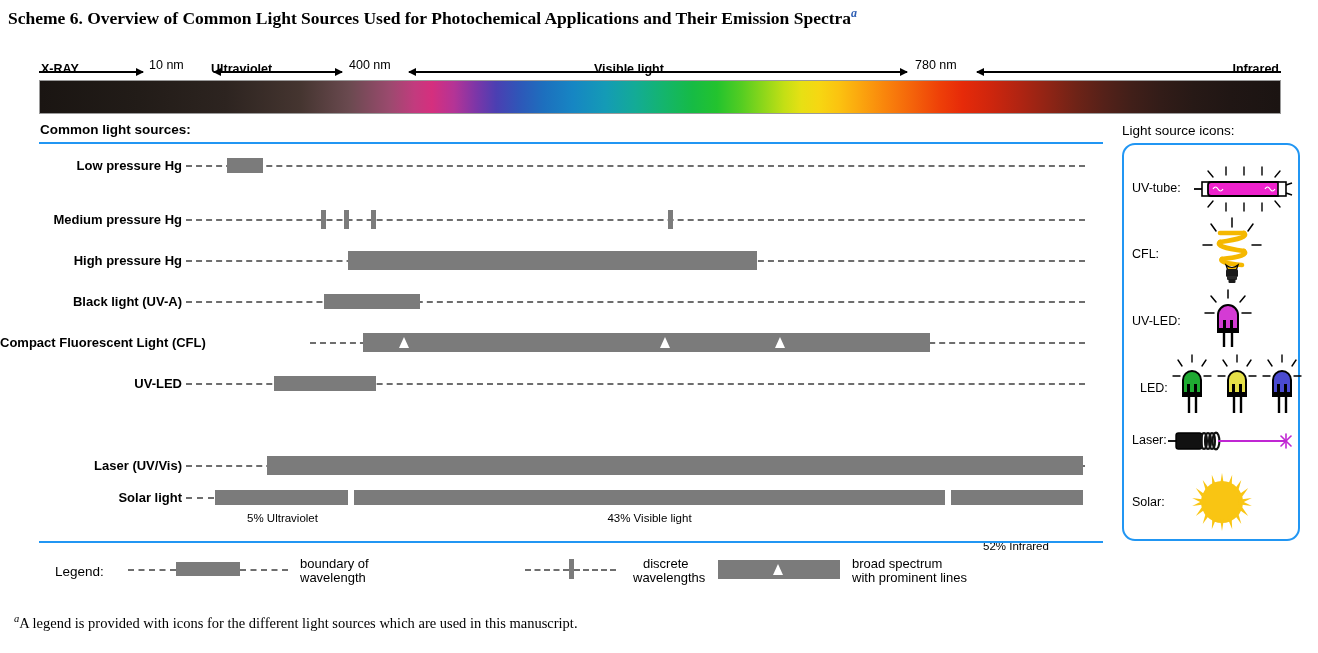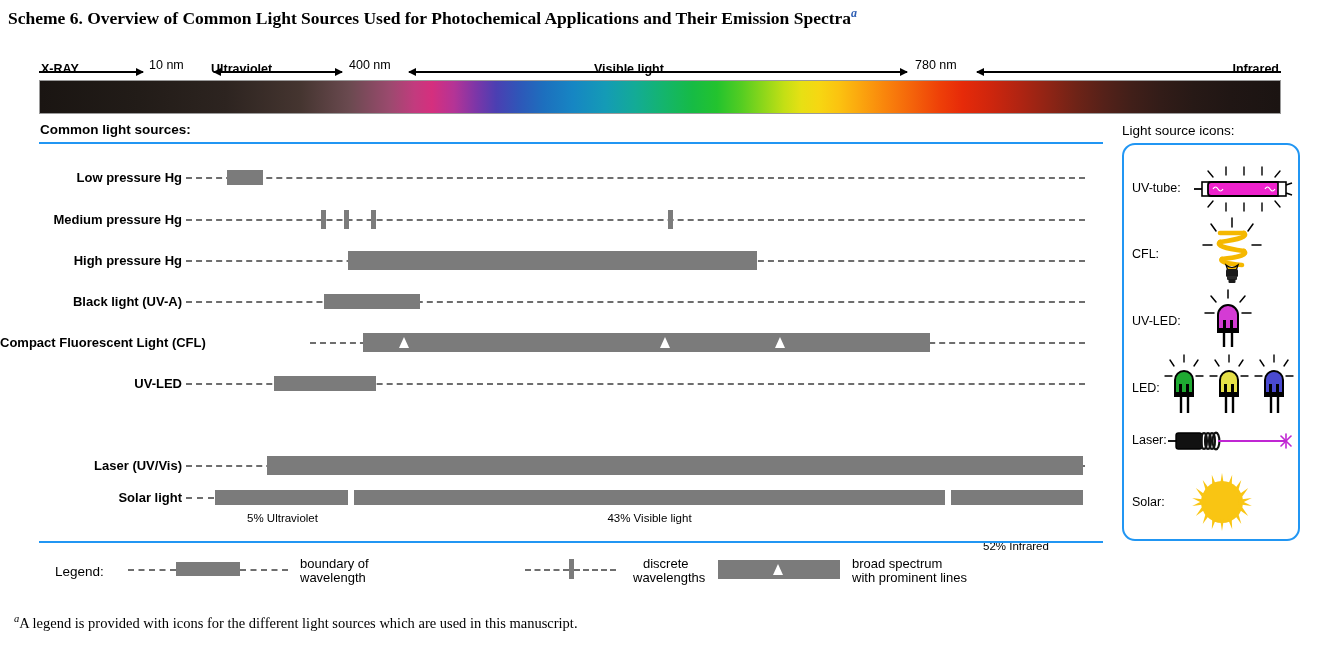--- a/index.html
+++ b/index.html
@@ -208,21 +208,21 @@
   </div>
 </div>
 
 <div id="spectrum-bar"></div>
 
 <div class="section-header" style="left:40px; top:122px;font-weight:bold;">Common light sources:</div>
 <div class="rule-blue" style="left:39px; top:142px; width:1064px;"></div>
 
 <div id="sources">
 
-  <div class="src-row" style="top:168px;">
+  <div class="src-row" style="top:156px;">
     <div class="src-label">Low pressure Hg</div>
     <div class="dash-line" style="right:25px;"></div>
     <div class="bar" style="left:227px; width:36px;"></div>
   </div>
 
   <div class="src-row" style="top:210px;">
     <div class="src-label">Medium pressure Hg</div>
     <div class="dash-line" style="right:25px;"></div>
     <div class="tick" style="left:321px;"></div>
     <div class="tick" style="left:344px;"></div>
@@ -371,21 +371,21 @@
       </g>
       <path d="M30 40 v-14 a10 10 0 0 1 20 0 v14 z" fill="#d43bd4" stroke="#000" stroke-width="2"></path>
       <rect x="29" y="39" width="22" height="5" fill="#000"></rect>
       <rect x="35" y="31" width="3" height="9" fill="#000"></rect>
       <rect x="42" y="31" width="3" height="9" fill="#000"></rect>
       <line x1="36" y1="44" x2="36" y2="58" stroke="#000" stroke-width="2.4"></line>
       <line x1="44" y1="44" x2="44" y2="58" stroke="#000" stroke-width="2.4"></line>
     </svg>
   </div>
 
-  <div class="icon-row" style="top:208px; height:66px;">
+  <div class="icon-row" style="top:208px; height:66px;margin-left:8px;">
     <div class="icon-lab" style="top:28px;">LED:</div>
     <svg width="136" height="66" viewBox="0 0 136 66" style="position:absolute; left:38px; top:0;">
       <g>
         <g stroke="#000" stroke-width="1.4" stroke-linecap="round">
           <line x1="22" y1="2" x2="22" y2="9"></line>
             <line x1="8" y1="7" x2="12" y2="13"></line>
           <line x1="36" y1="7" x2="32" y2="13"></line>
             <line x1="3" y1="23" x2="10" y2="23"></line>
           <line x1="41" y1="23" x2="34" y2="23"></line>
         </g>

